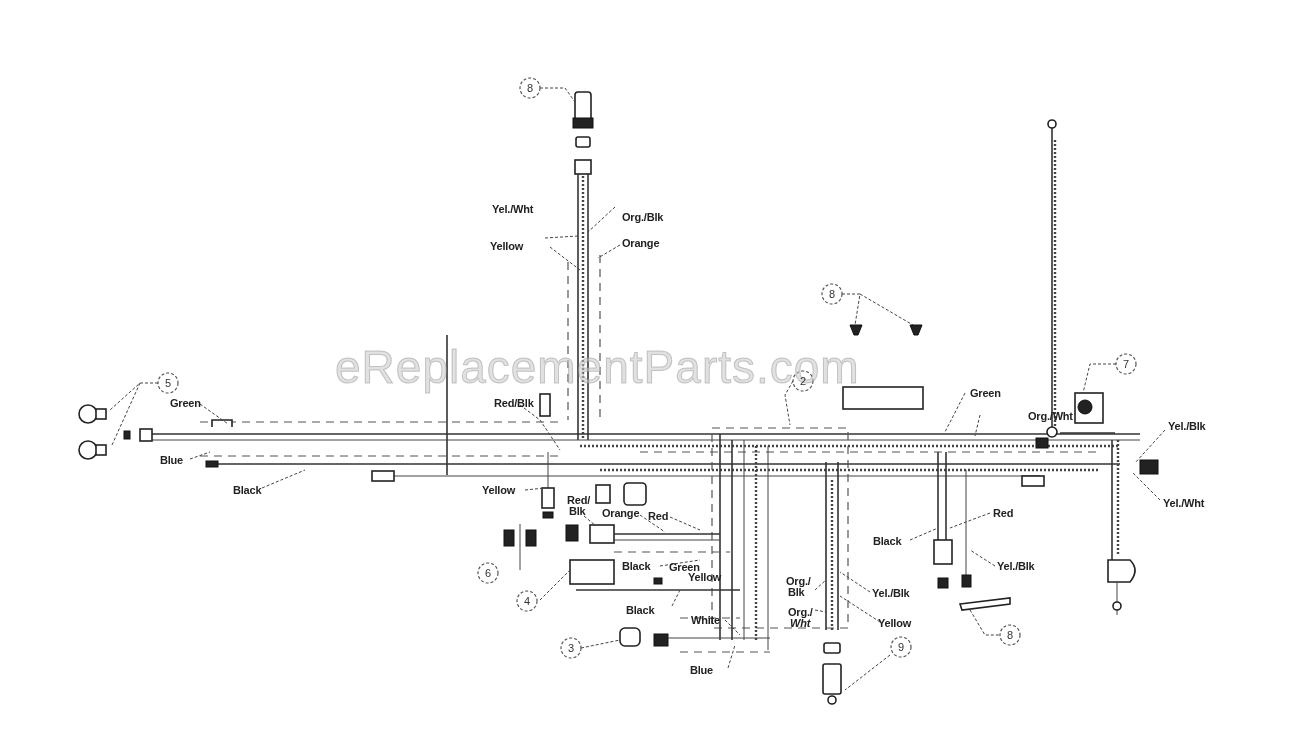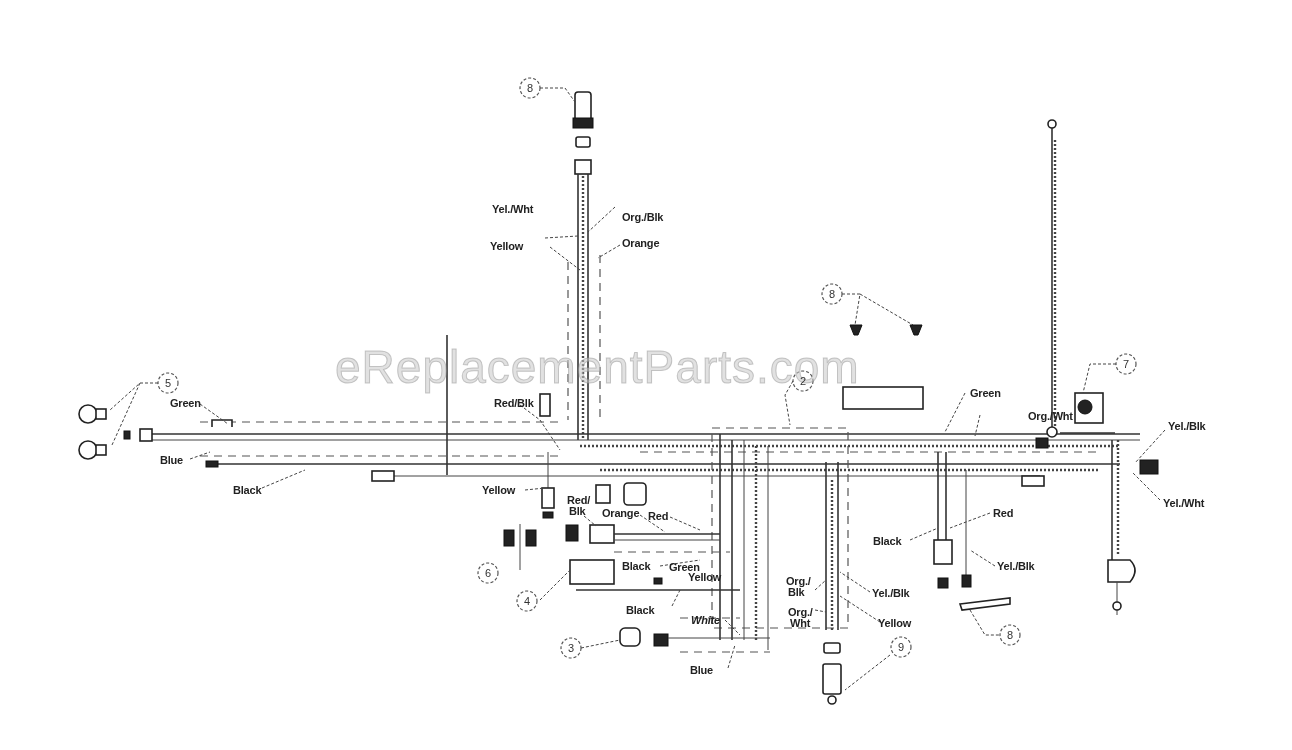--- a/index.html
+++ b/index.html
@@ -209,26 +209,26 @@
 <div class="lbl" style="left:462px;top:397px;margin-left:32px;">Red/Blk</div>
 <div class="lbl" style="left:482px;top:484px;">Yellow</div>
 <div class="lbl" style="left:567px;top:494px;text-align:right;">Red/</div>
 <div class="lbl" style="left:569px;top:505px;">Blk</div>
 <div class="lbl" style="left:602px;top:507px;">Orange</div>
 <div class="lbl" style="left:648px;top:510px;">Red</div>
 <div class="lbl" style="left:622px;top:560px;">Black</div>
 <div class="lbl" style="left:669px;top:561px;">Green</div>
 <div class="lbl" style="left:688px;top:571px;">Yellow</div>
 <div class="lbl" style="left:626px;top:604px;">Black</div>
-<div class="lbl" style="left:691px;top:614px;font-style:italic;">White</div>
+<div class="lbl" style="left:691px;top:614px;">White</div>
 <div class="lbl" style="left:690px;top:664px;">Blue</div>
 <div class="lbl" style="left:786px;top:575px;">Org./</div>
 <div class="lbl" style="left:788px;top:586px;">Blk</div>
 <div class="lbl" style="left:788px;top:606px;">Org./</div>
-<div class="lbl" style="left:790px;top:617px;">Wht</div>
+<div class="lbl" style="left:790px;top:617px;font-style:italic;">Wht</div>
 <div class="lbl" style="left:872px;top:587px;">Yel./Blk</div>
 <div class="lbl" style="left:878px;top:617px;">Yellow</div>
 <div class="lbl" style="left:970px;top:387px;">Green</div>
 <div class="lbl" style="left:1028px;top:410px;">Org./Wht</div>
 <div class="lbl" style="left:1168px;top:420px;">Yel./Blk</div>
 <div class="lbl" style="left:1163px;top:497px;">Yel./Wht</div>
 <div class="lbl" style="left:873px;top:535px;">Black</div>
 <div class="lbl" style="left:993px;top:507px;">Red</div>
 <div class="lbl" style="left:997px;top:560px;">Yel./Blk</div>
 

